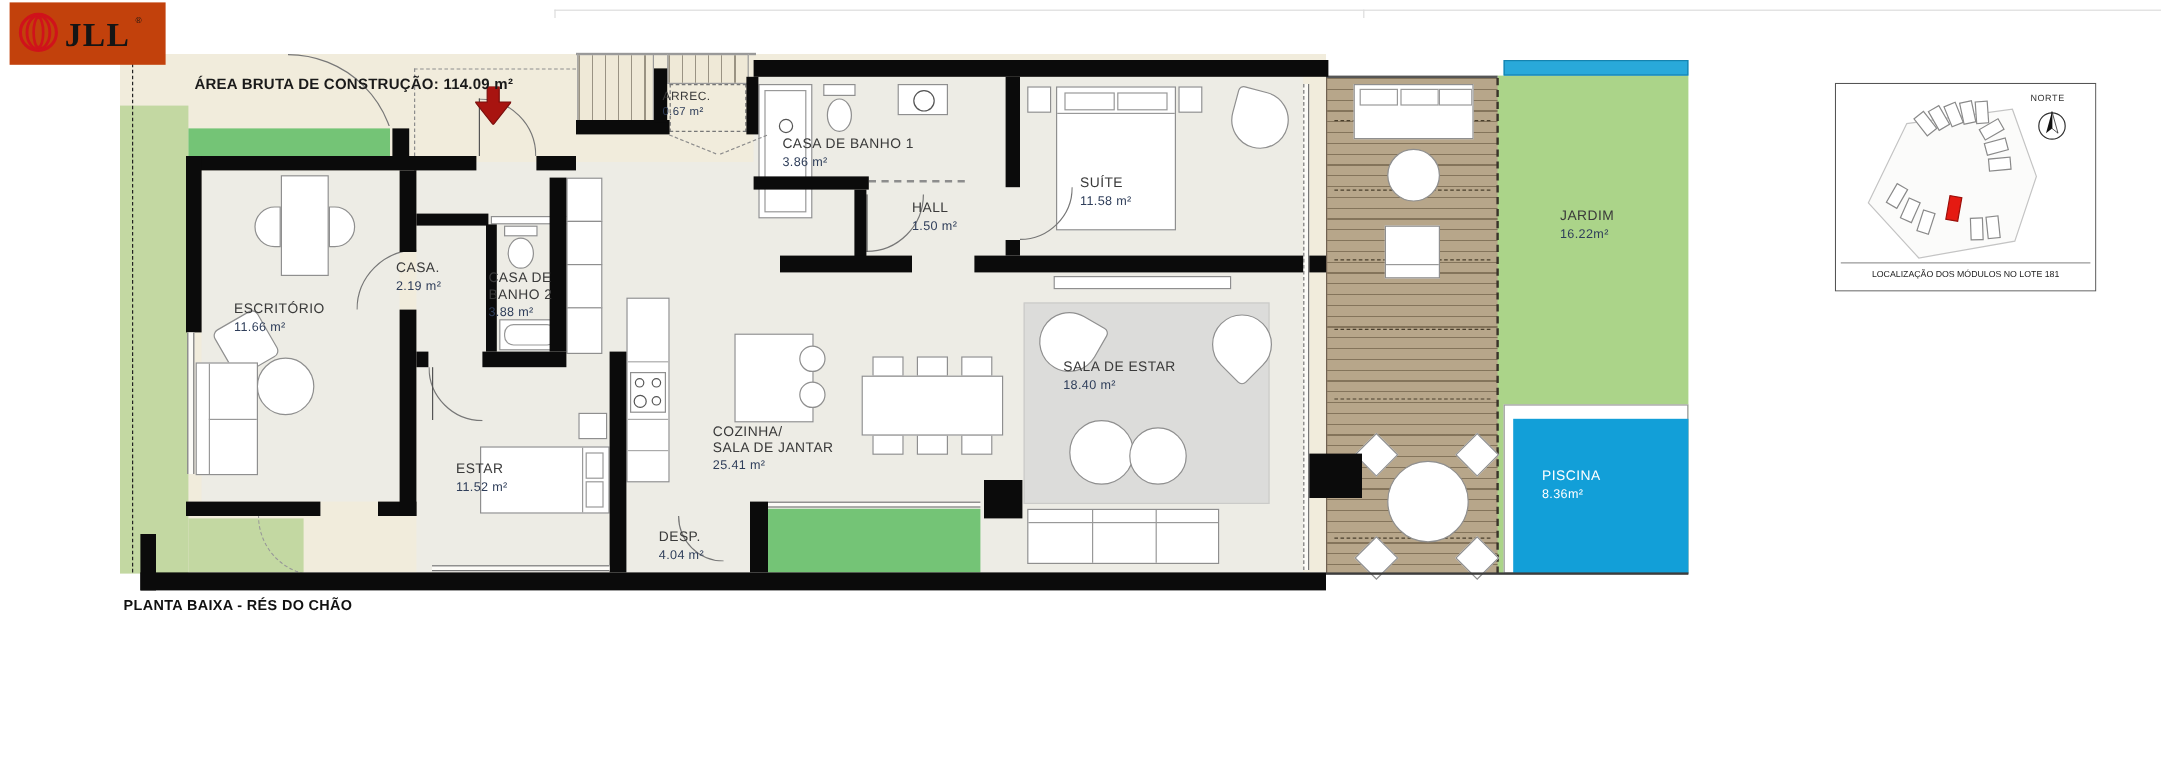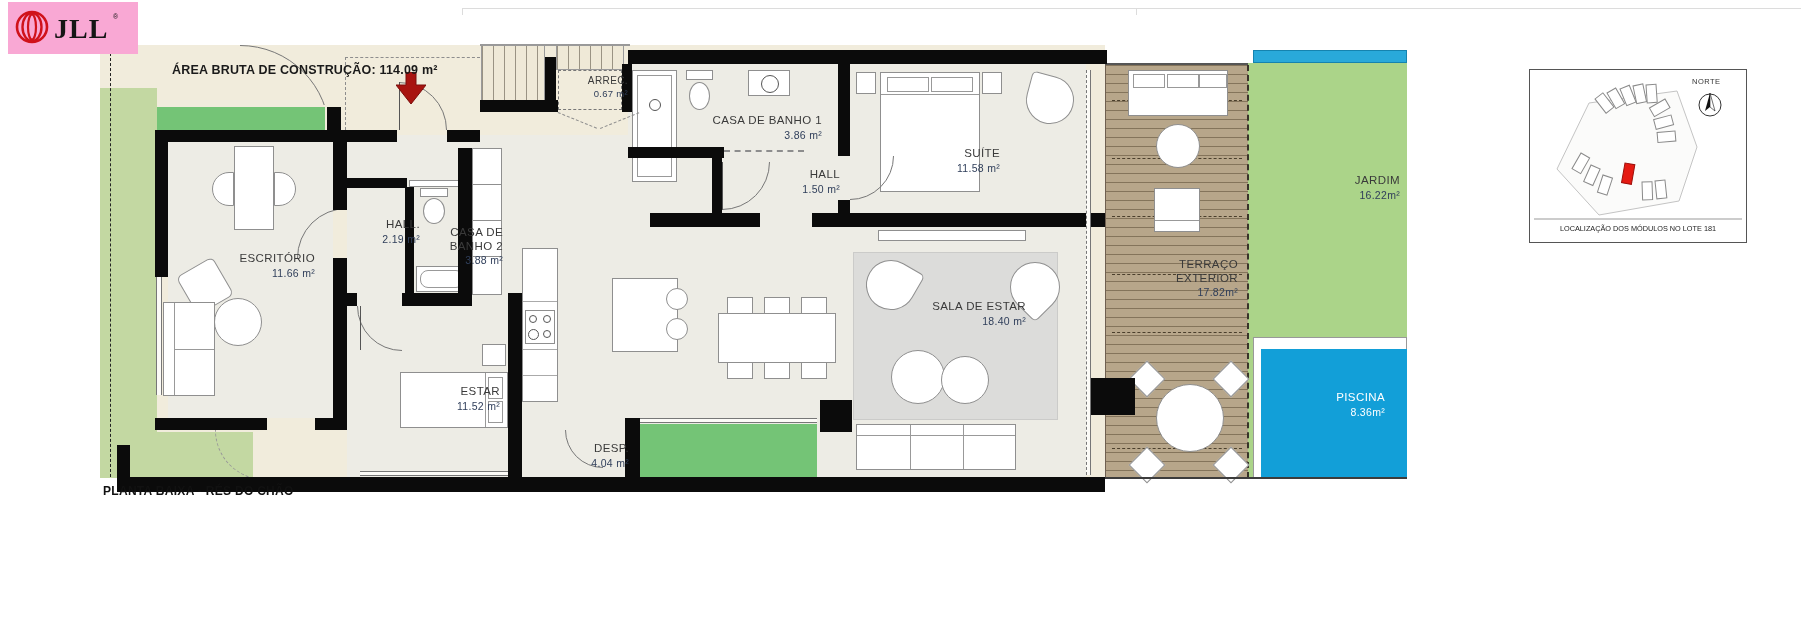--- a/index.html
+++ b/index.html
@@ -10,21 +10,21 @@
   .f{position:absolute;background:#fff;border:1px solid #8f8f8f;z-index:6;box-sizing:border-box;}
   .fc{border-radius:50%;}
   .win{position:absolute;background:#fcfbf7;border-left:1px solid #777;border-right:1px solid #777;z-index:13;box-sizing:border-box;}
   .winh{position:absolute;background:#fcfbf7;border-top:1px solid #777;border-bottom:1px solid #777;z-index:13;box-sizing:border-box;}
   .dashh{position:absolute;border-top:1px dashed #8d8d8d;z-index:9;}
   .dashv{position:absolute;border-left:1px dashed #8d8d8d;z-index:9;}
   .arcw{position:absolute;overflow:hidden;z-index:9;}
   .arc{position:absolute;border:1px solid #777;border-radius:50%;background:transparent;box-sizing:border-box;}
   .arc.dsh{border-style:dashed;border-color:#999;}
   .leaf{position:absolute;background:#555;z-index:9;}
-  .rlabel{position:absolute;text-align:right;z-index:30;}
+  .rlabel{position:absolute;text-align:left;z-index:30;}
   .rname{font-size:11.5px;color:#3a3a3a;letter-spacing:.4px;white-space:pre-line;line-height:1.18;}
   .rarea{font-size:10.5px;color:#2f3e5a;margin-top:1px;letter-spacing:.3px;}
   .rlabel.sm .rname{font-size:10px;}
   .rlabel.sm .rarea{font-size:9.5px;}
   .rlabel.white .rname,.rlabel.white .rarea{color:#fff;}
   .burner{position:absolute;width:8px;height:8px;border:1px solid #555;border-radius:50%;box-sizing:border-box;}
   .stairs{position:absolute;background-color:#efe9d7;border:1px solid #9a9a9a;z-index:5;
     background-image:repeating-linear-gradient(90deg,#9a9383 0 1px,transparent 1px 11px);box-sizing:border-box;}
   .deck{position:absolute;background-color:#b7a68a;z-index:2;
     background-image:repeating-linear-gradient(180deg,rgba(90,75,52,.55) 0 1px,transparent 1px 9px);}
@@ -34,21 +34,21 @@
 </style>
 </head>
 <body>
 
 <div id="stage">
 
   <div class="a" style="left:462px;top:8px;width:1339px;height:1px;background:#dcdcdc"></div>
   <div class="a" style="left:462px;top:8px;width:1px;height:7px;background:#dcdcdc"></div>
   <div class="a" style="left:1136px;top:8px;width:1px;height:7px;background:#dcdcdc"></div>
 
-  <div class="a" style="left:8px;top:2px;width:130px;height:52px;background:#f9a8d4;z-index:40">
+  <div class="a" style="left:8px;top:2px;width:130px;height:52px;background:#c2410c;z-index:40">
     <svg width="118" height="44" viewBox="0 0 118 44" style="position:absolute;left:4px;top:4px">
       <g stroke="#d0121b" fill="none">
         <ellipse cx="20" cy="21" rx="15" ry="15" stroke-width="2.6"></ellipse>
         <ellipse cx="20" cy="21" rx="9.5" ry="14" stroke-width="2.4"></ellipse>
         <ellipse cx="20" cy="21" rx="4" ry="12.5" stroke-width="2.2"></ellipse>
       </g>
       <text x="42" y="32" font-family="'Liberation Serif',serif" font-weight="bold" font-size="28" fill="#151515" letter-spacing="1">JLL</text>
       <text x="101" y="13" font-size="7" fill="#151515">®</text>
     </svg>
   </div>
@@ -245,28 +245,28 @@
   <div class="f fc" style="left:1156px;top:124px;width:44px;height:44px"></div>
   <div class="f" style="left:1154px;top:188px;width:46px;height:44px">
     <div style="position:absolute;left:0;right:0;bottom:10px;border-top:1px solid #999"></div>
   </div>
   <div class="f" style="left:1134px;top:366px;width:26px;height:26px;transform:rotate(45deg);z-index:5"></div>
   <div class="f" style="left:1218px;top:366px;width:26px;height:26px;transform:rotate(45deg);z-index:5"></div>
   <div class="f" style="left:1134px;top:452px;width:26px;height:26px;transform:rotate(45deg);z-index:5"></div>
   <div class="f" style="left:1218px;top:452px;width:26px;height:26px;transform:rotate(45deg);z-index:5"></div>
   <div class="f fc" style="left:1156px;top:384px;width:68px;height:68px"></div>
 
-  <div class="gross" style="left:172px;top:63px">ÁREA BRUTA DE CONSTRUÇÃO: 114.09 m²</div>
+  <div class="gross" style="left:162px;top:63px">ÁREA BRUTA DE CONSTRUÇÃO: 114.09 m²</div>
 
   <div class="rlabel" style="left:195px;top:252px;width:120px">
     <div class="rname">ESCRITÓRIO</div>
     <div class="rarea">11.66 m²</div>
   </div>
   <div class="rlabel" style="left:330px;top:218px;width:90px">
-    <div class="rname">HALL.</div>
+    <div class="rname">CASA.</div>
     <div class="rarea">2.19 m²</div>
   </div>
   <div class="rlabel" style="left:407px;top:226px;width:96px">
     <div class="rname">CASA DE
 BANHO 2</div>
     <div class="rarea">3.88 m²</div>
   </div>
   <div class="rlabel" style="left:380px;top:385px;width:120px">
     <div class="rname">ESTAR</div>
     <div class="rarea">11.52 m²</div>
@@ -280,43 +280,43 @@
     <div class="rarea">3.86 m²</div>
   </div>
   <div class="rlabel" style="left:760px;top:168px;width:80px">
     <div class="rname">HALL</div>
     <div class="rarea">1.50 m²</div>
   </div>
   <div class="rlabel" style="left:900px;top:147px;width:100px">
     <div class="rname">SUÍTE</div>
     <div class="rarea">11.58 m²</div>
   </div>
+  <div class="rlabel" style="left:594px;top:354px;width:150px">
+    <div class="rname">COZINHA/
+SALA DE JANTAR</div>
+    <div class="rarea">25.41 m²</div>
+  </div>
   <div class="rlabel" style="left:886px;top:300px;width:140px">
     <div class="rname">SALA DE ESTAR</div>
     <div class="rarea">18.40 m²</div>
   </div>
   <div class="rlabel" style="left:549px;top:442px;width:80px">
     <div class="rname">DESP.</div>
     <div class="rarea">4.04 m²</div>
   </div>
-  <div class="rlabel" style="left:1118px;top:258px;width:120px">
-    <div class="rname">TERRAÇO
-EXTERIOR</div>
-    <div class="rarea">17.82m²</div>
-  </div>
   <div class="rlabel" style="left:1300px;top:174px;width:100px">
     <div class="rname">JARDIM</div>
     <div class="rarea">16.22m²</div>
   </div>
   <div class="rlabel white" style="left:1285px;top:391px;width:100px">
     <div class="rname">PISCINA</div>
     <div class="rarea">8.36m²</div>
   </div>
 
-  <div class="title" style="left:103px;top:484px">PLANTA BAIXA - RÉS DO CHÃO</div>
+  <div class="title" style="left:103px;top:497px">PLANTA BAIXA - RÉS DO CHÃO</div>
 
   <div class="a" style="left:1529px;top:69px;width:218px;height:174px;z-index:40">
     <svg width="218" height="174" viewBox="0 0 218 174">
       <rect x="0.5" y="0.5" width="217" height="173" fill="#fff" stroke="#555"></rect>
       <path d="M28,100 L60,34 L148,22 L168,78 L150,132 L70,146 Z" fill="#fbfbfa" stroke="#c4c4c4"></path>
       <g fill="#fff" stroke="#8a8a8a" stroke-width="1">
         <rect x="0" y="0" width="10" height="18" transform="translate(66,30) rotate(-38)"></rect>
         <rect x="0" y="0" width="10" height="18" transform="translate(78,24) rotate(-30)"></rect>
         <rect x="0" y="0" width="10" height="18" transform="translate(91,20) rotate(-22)"></rect>
         <rect x="0" y="0" width="10" height="18" transform="translate(104,17) rotate(-12)"></rect>

